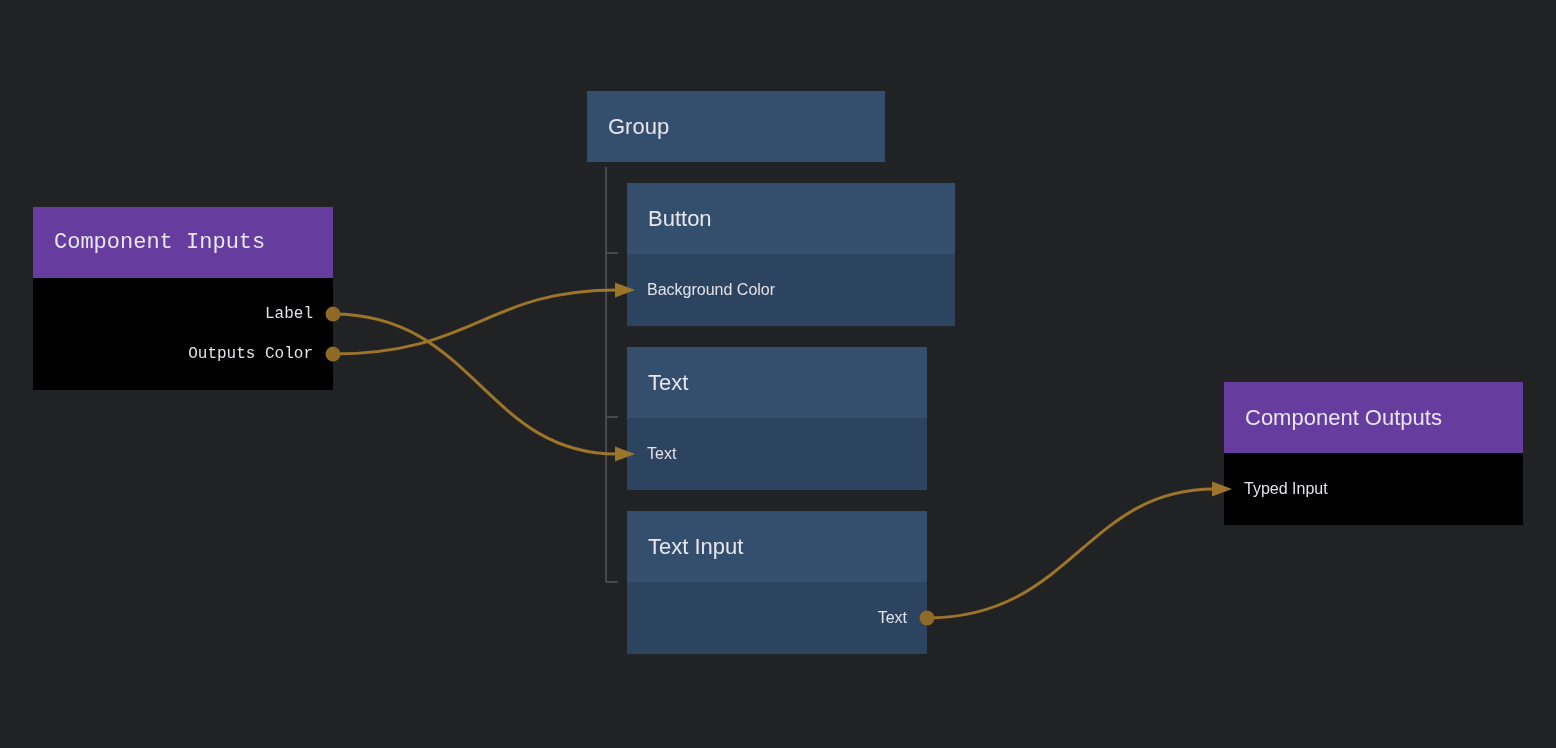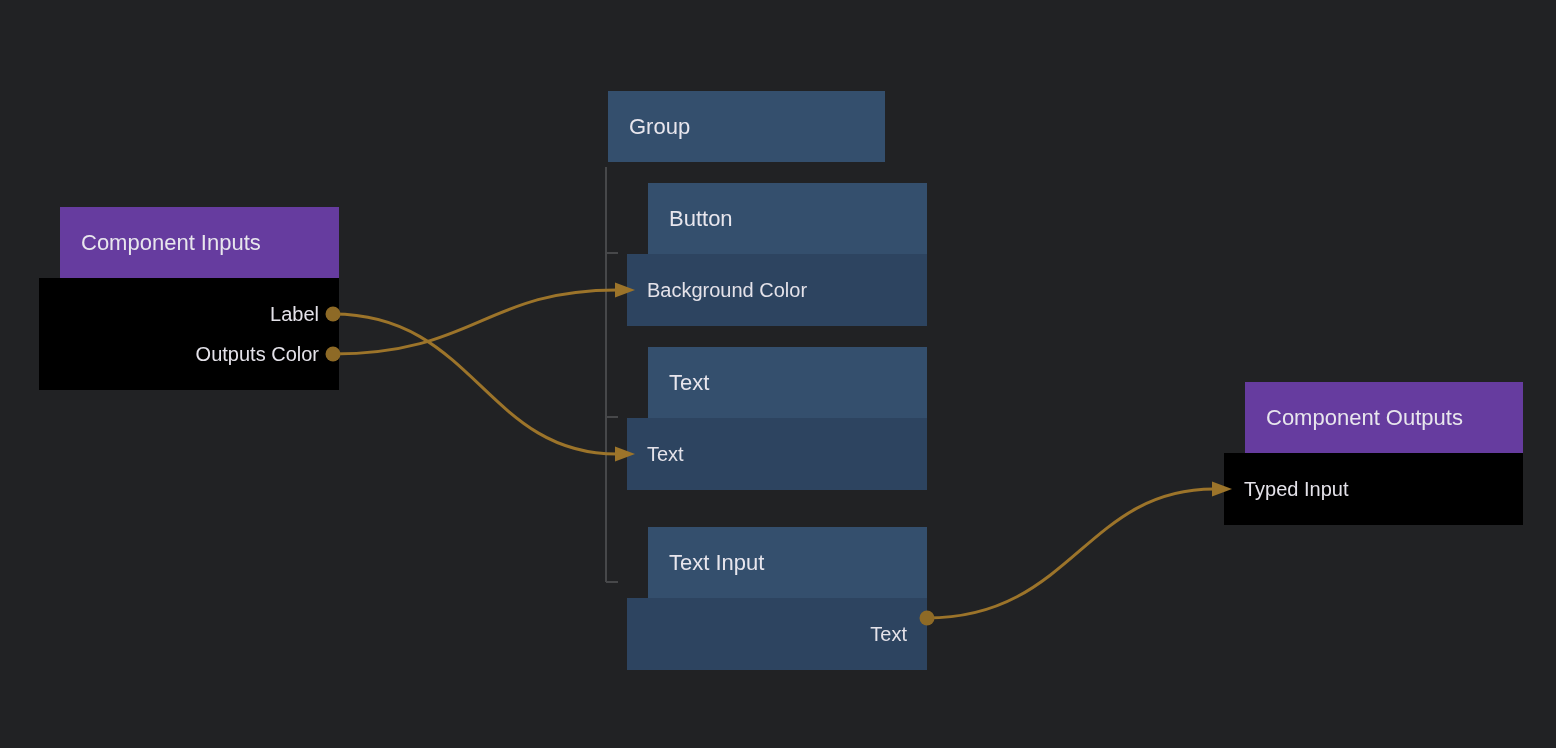--- a/index.html
+++ b/index.html
@@ -19,31 +19,30 @@
     position: absolute;
     color: #e8e6ed;
   }
   .node-header {
     height: 71px;
     display: flex;
     align-items: center;
     padding: 0 21px;
     font-size: 22px;
     box-sizing: border-box;
-    margin-left: 21px;
   }
   .node-body {
     padding: 16px 0;
   }
   .row {
     height: 40px;
     display: flex;
     align-items: center;
     padding: 0 20px;
-    font-size: 20px;
+    font-size: 16px;
     box-sizing: border-box;
     color: #e4e2e9;
   }
   .row.out { justify-content: flex-end; }
   .purple .node-header { background: #663c9f; }
   .purple .node-body   { background: #000000; }
   .blue .node-header   { background: #344f6d; }
   .blue .node-body     { background: #2d4460; }
   .wires {
     position: absolute;
@@ -51,41 +50,41 @@
     width: 1556px;
     height: 748px;
     pointer-events: none;
   }
 </style>
 </head>
 <body>
 
 <div class="canvas">
 
-  <div class="node purple" style="left:39px; top:207px; width:300px;">
+  <div class="node purple" style="left:33px; top:207px; width:300px;font-family:Liberation Mono, monospace;">
     <div class="node-header">
       <span>Component Inputs</span>
     </div>
     <div class="node-body">
       <div class="row out">
         <span>Label</span>
       </div>
       <div class="row out">
         <span>Outputs Color</span>
       </div>
     </div>
   </div>
 
   <div class="node blue" style="left:587px; top:91px; width:298px;">
     <div class="node-header">
       <span>Group</span>
     </div>
   </div>
 
-  <div class="node blue" style="left:627px; top:183px; width:300px;">
+  <div class="node blue" style="left:627px; top:183px; width:328px;">
     <div class="node-header">
       <span>Button</span>
     </div>
     <div class="node-body">
       <div class="row">
         <span>Background Color</span>
       </div>
     </div>
   </div>
 
@@ -93,21 +92,21 @@
     <div class="node-header">
       <span>Text</span>
     </div>
     <div class="node-body">
       <div class="row">
         <span>Text</span>
       </div>
     </div>
   </div>
 
-  <div class="node blue" style="left:627px; top:527px; width:300px;">
+  <div class="node blue" style="left:627px; top:511px; width:300px;">
     <div class="node-header">
       <span>Text Input</span>
     </div>
     <div class="node-body">
       <div class="row out">
         <span>Text</span>
       </div>
     </div>
   </div>
 

